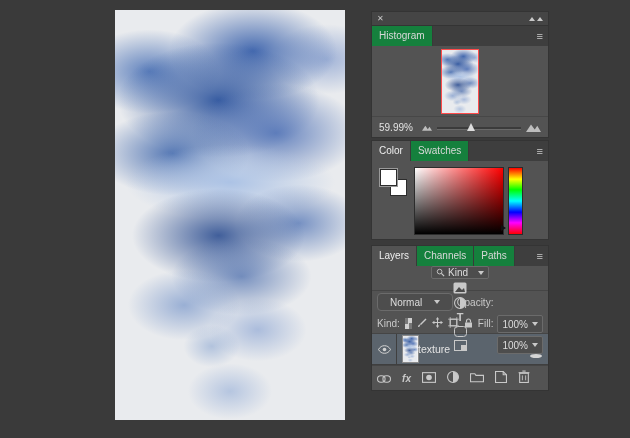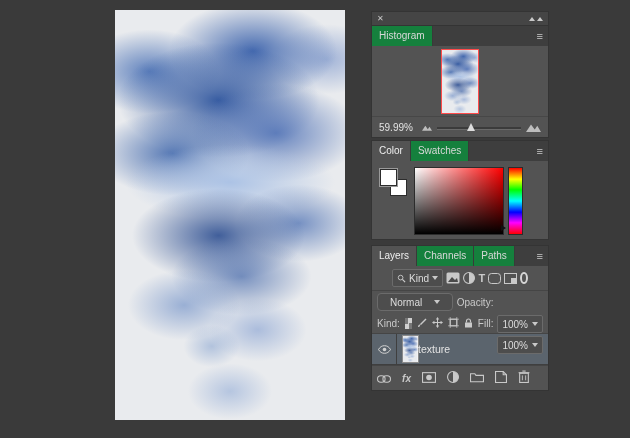--- a/index.html
+++ b/index.html
@@ -65,21 +65,21 @@
   .sw.back{right:0;bottom:0;}
   .sw.front{left:0;top:0;box-shadow:0 0 0 1px #9a9a9a;}
   .sat-square{position:absolute;left:42px;top:6px;width:88px;height:66px;border:1px solid #2c2c2c;
     background:linear-gradient(to top,#000,rgba(0,0,0,0)),linear-gradient(to right,#fff,rgba(255,255,255,0)),#f00;}
   .hue-strip{position:absolute;left:136px;top:6px;width:13px;height:66px;border:1px solid #2c2c2c;
     background:linear-gradient(to bottom,#f00,#ff0 17%,#0f0 33%,#0ff 50%,#00f 67%,#f0f 83%,#f00);}
   .hue-arrow{position:absolute;left:129px;top:64px;width:0;height:0;
     border-top:3px solid transparent;border-bottom:3px solid transparent;border-left:5px solid #101010;}
 
   
-  .filter-row{height:24px;display:flex;align-items:center;gap:3px;padding:0 20px;border-bottom:1px solid #454545;}
+  .filter-row{height:24px;display:flex;align-items:center;gap:3px;padding:0 6px;border-bottom:1px solid #454545;flex-direction:column;}
   .kind-dd{display:flex;align-items:center;gap:3px;background:#4d4d4d;border:1px solid #6b6b6b;border-radius:2px;
     height:16px;padding:0 4px;font-size:10px;color:#ddd;width:48px;}
   .chev{width:0;height:0;border-left:3px solid transparent;border-right:3px solid transparent;border-top:4px solid #c9c9c9;margin-left:auto;}
   .chev.nom{margin-left:0;}
   .ficon{width:17px;height:16px;display:flex;align-items:center;justify-content:center;}
   .t-glyph{font-size:11px;font-weight:bold;color:#c9c9c9;line-height:1;}
   .toggle-dot{margin-left:auto;width:8px;height:8px;border:2px solid #d5d5d5;border-radius:50%;}
 
   .blend-row{height:22px;display:flex;align-items:center;gap:4px;padding:0 5px;}
   .blend-dd{width:70px;height:16px;background:#4d4d4d;border:1px solid #6b6b6b;border-radius:4px;

